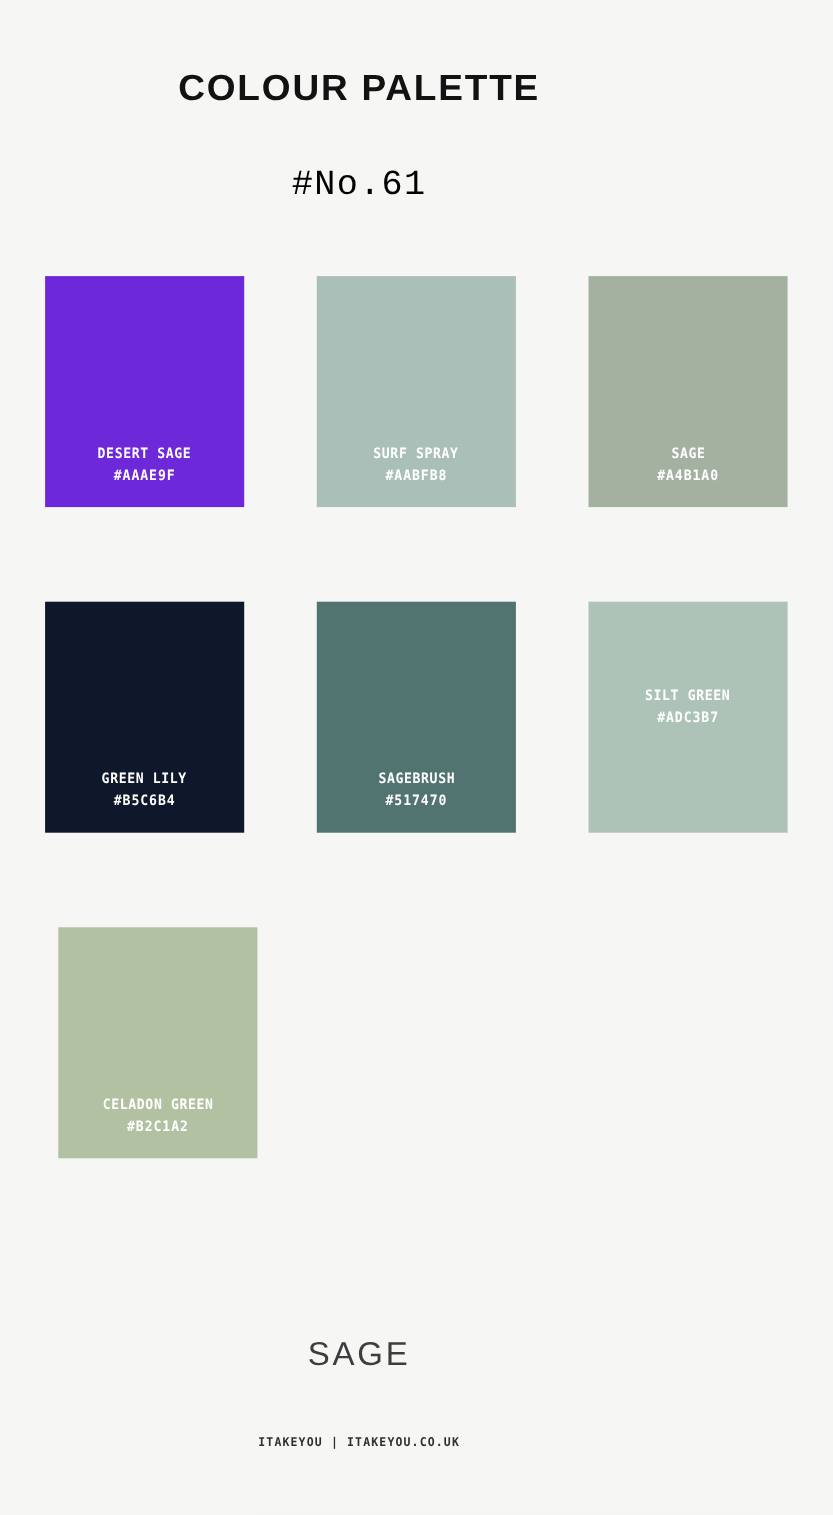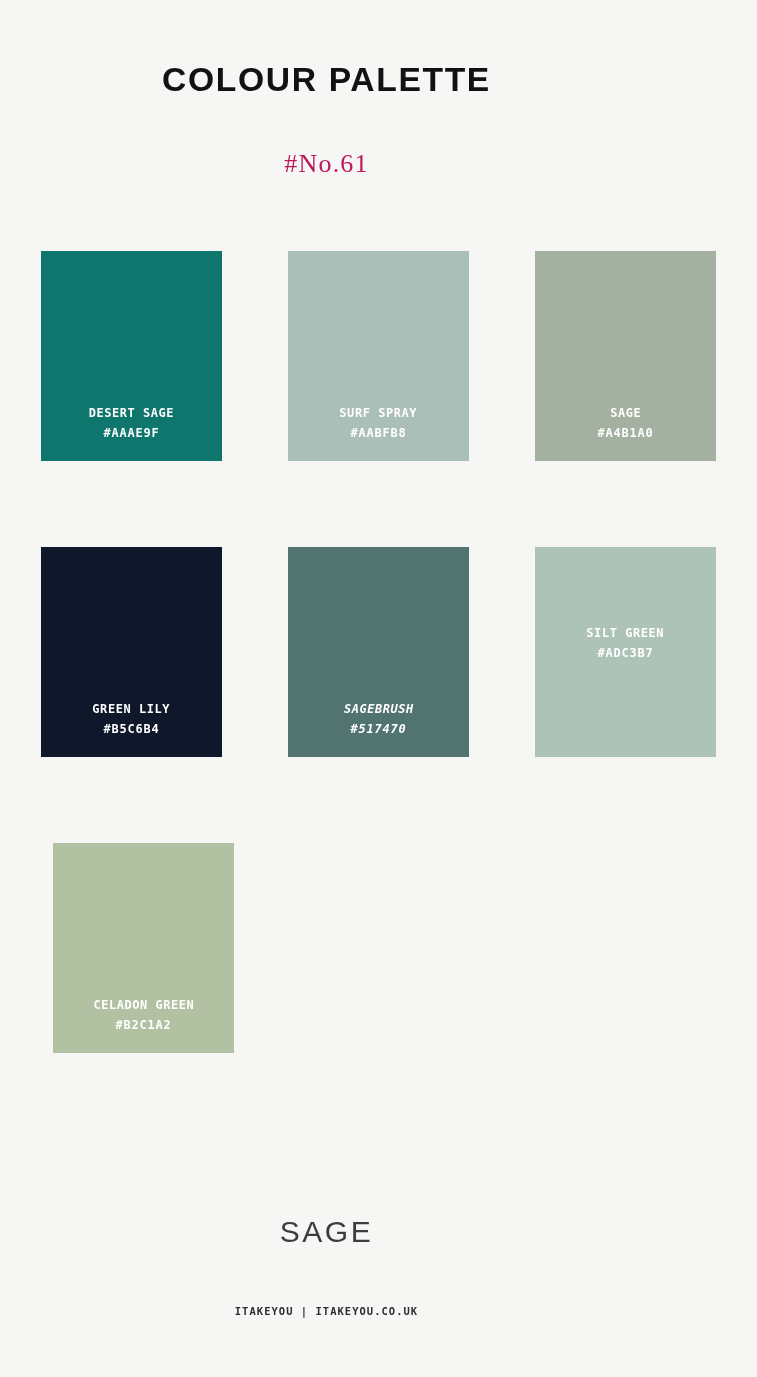--- a/index.html
+++ b/index.html
@@ -34,25 +34,25 @@
     font-family: "Liberation Sans", sans-serif;
     font-size: 33px;
     font-weight: 700;
     letter-spacing: 1.6px;
     color: #121212;
     margin: 0;
     line-height: 1.1;
     transform: scaleX(1.02);
   }
   .palette-number {
-    font-family: Liberation Serif, serif;
-    font-size: 26px;
+    font-family: Liberation Mono, monospace;
+    font-size: 32px;
     font-weight: 300;
     letter-spacing: 1.2px;
-    color: #be185d;
+    color: #000000;
     margin: 0;
     padding-top: 52px;
     line-height: 1.1;
   }
 
   
   .grid {
     position: absolute;
     left: 41px;
     top: 251px;
@@ -127,42 +127,42 @@
 
 <div class="page">
 
   <div class="header">
     <h1 class="palette-title">COLOUR PALETTE</h1>
     <div class="palette-number">#No.61</div>
   </div>
 
   <div class="grid">
 
-    <div class="swatch" style="background-color: #0f766e;">
+    <div class="swatch" style="background-color: #6d28d9;">
       <span class="swatch-name">DESERT SAGE</span>
       <span class="swatch-hex">#AAAE9F</span>
     </div>
 
     <div class="swatch" style="background-color: rgb(170, 191, 184);">
       <span class="swatch-name">SURF SPRAY</span>
       <span class="swatch-hex">#AABFB8</span>
     </div>
 
 
     <div class="swatch" style="background-color: rgb(164, 177, 160);">
       <span class="swatch-name">SAGE</span>
       <span class="swatch-hex">#A4B1A0</span>
     </div>
 
     <div class="swatch" style="background-color: #0f172a;">
       <span class="swatch-name">GREEN LILY</span>
       <span class="swatch-hex">#B5C6B4</span>
     </div>
 
-    <div class="swatch" style="background-color: rgb(81, 116, 112); font-style: italic;">
+    <div class="swatch" style="background-color: rgb(81, 116, 112);">
       <span class="swatch-name">SAGEBRUSH</span>
       <span class="swatch-hex">#517470</span>
     </div>
 
     <div class="swatch" style="background-color: rgb(173, 195, 183); justify-content: center;">
       <span class="swatch-name">SILT GREEN</span>
       <span class="swatch-hex">#ADC3B7</span>
     </div>
 
     <div class="swatch" style="background-color: rgb(178, 193, 162); margin-left: 12px;">

